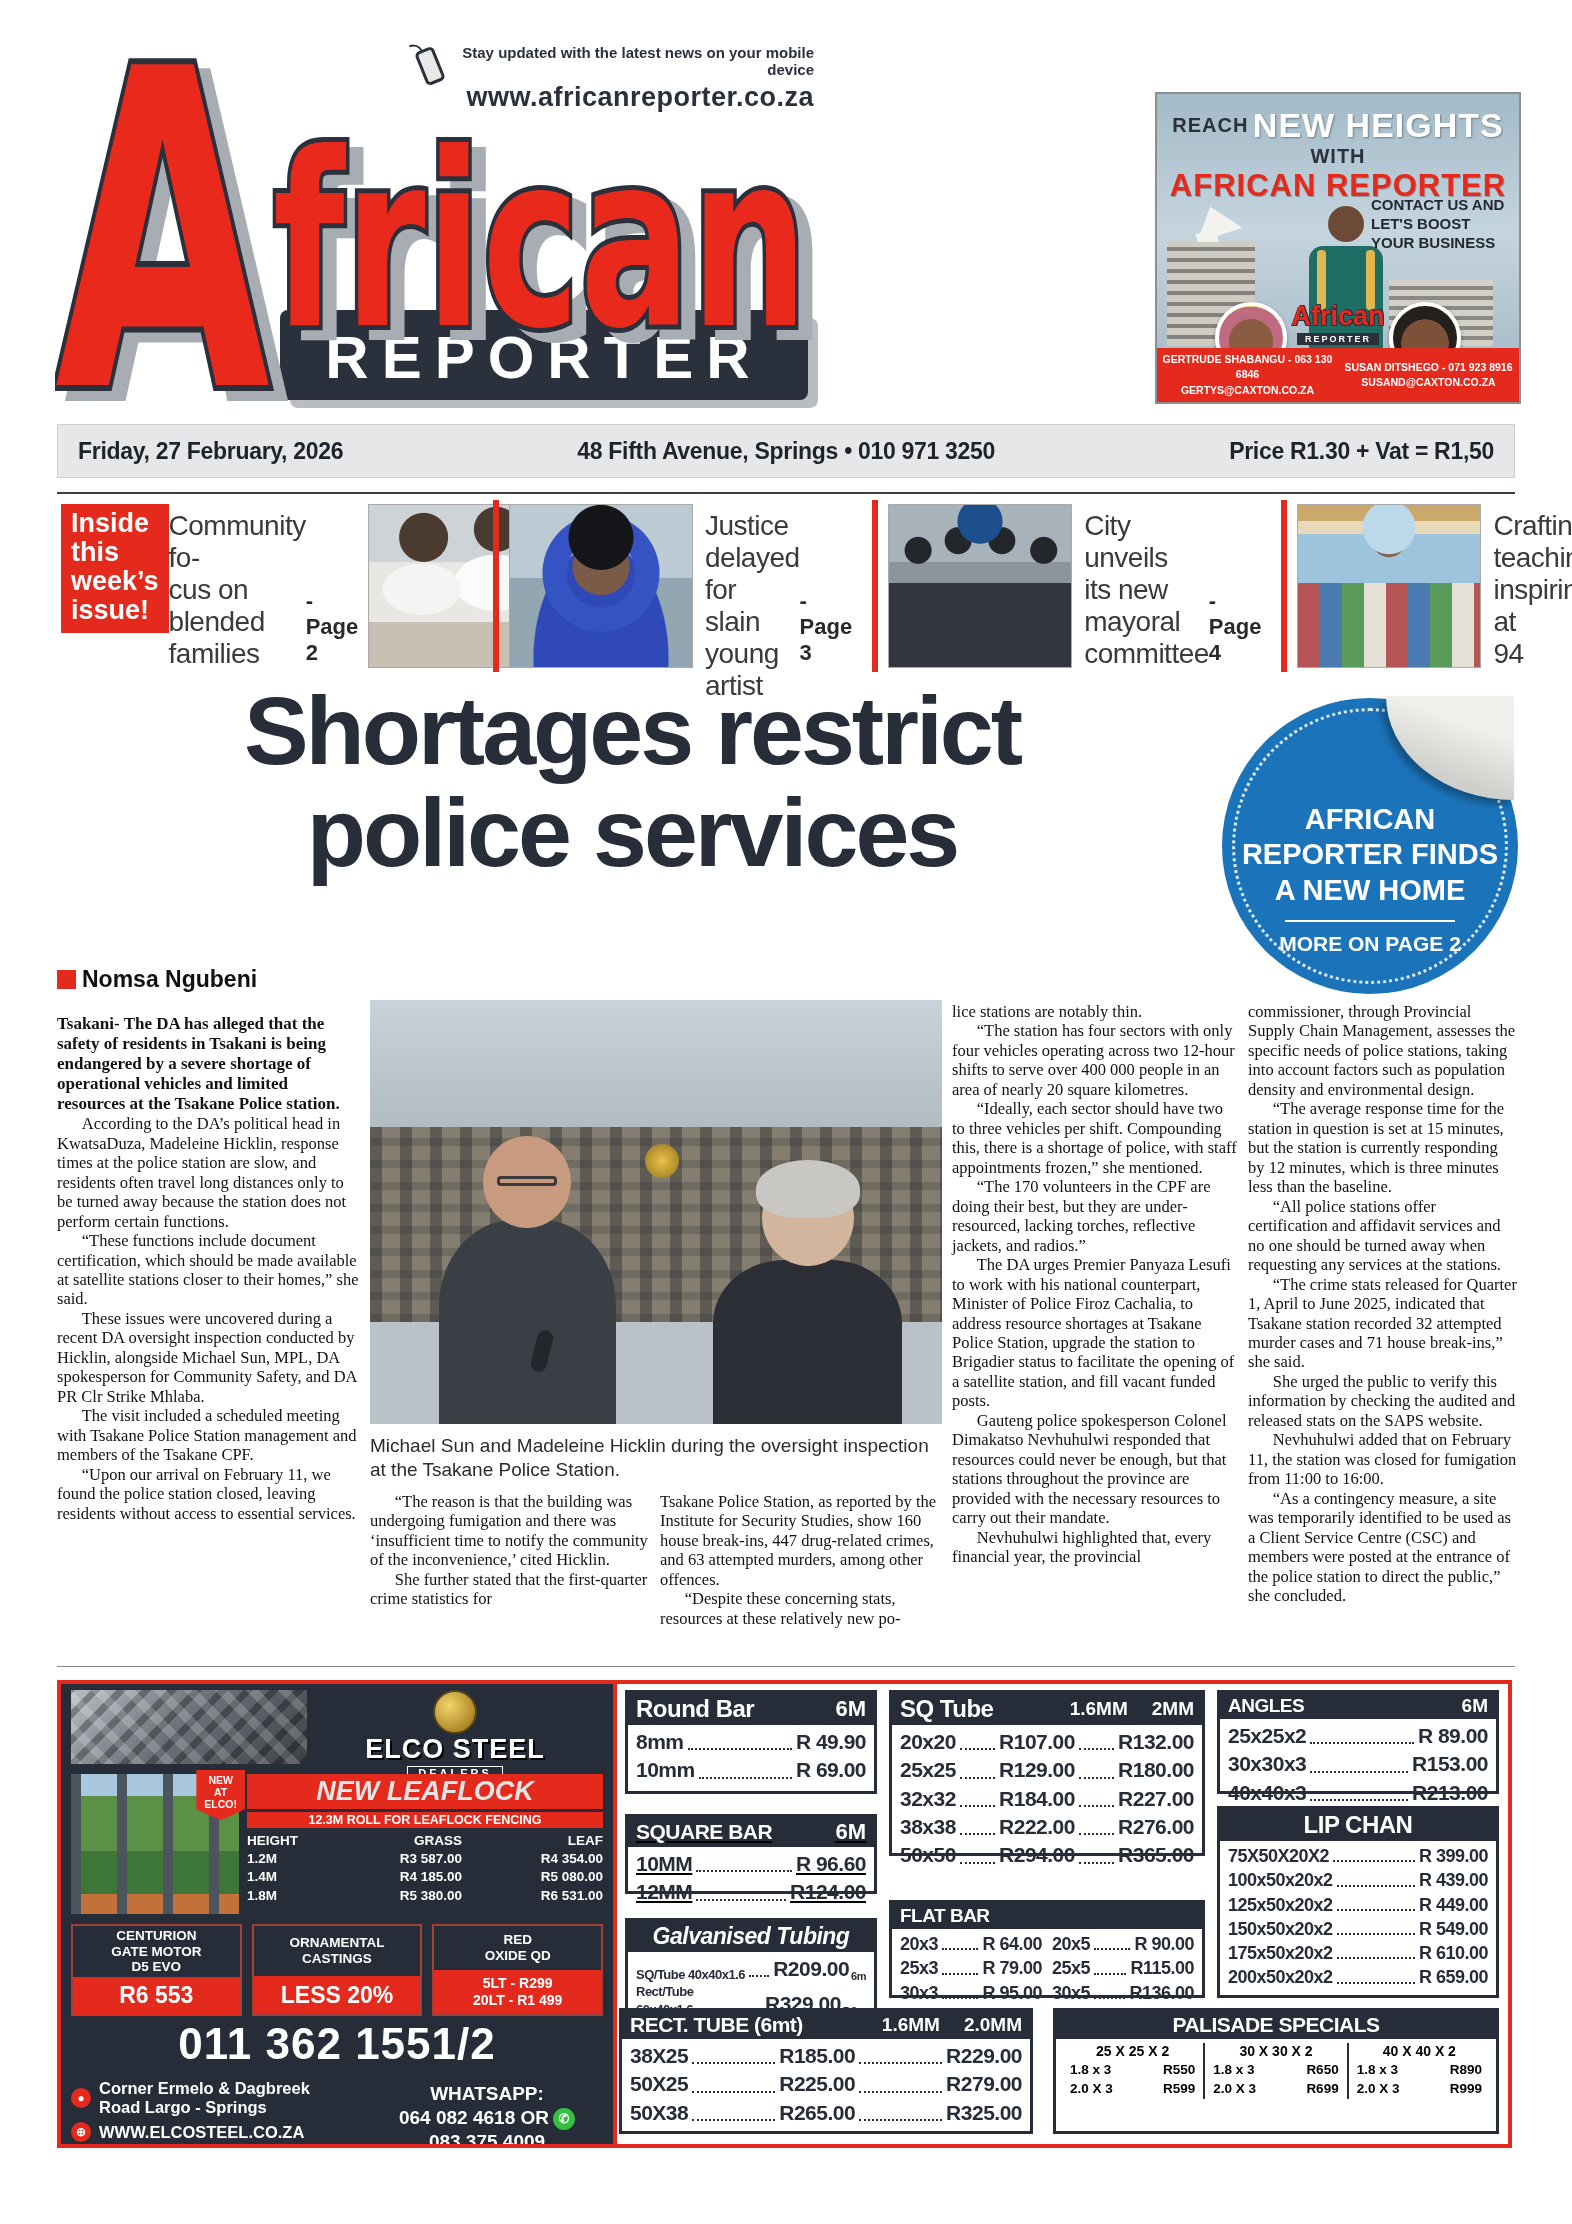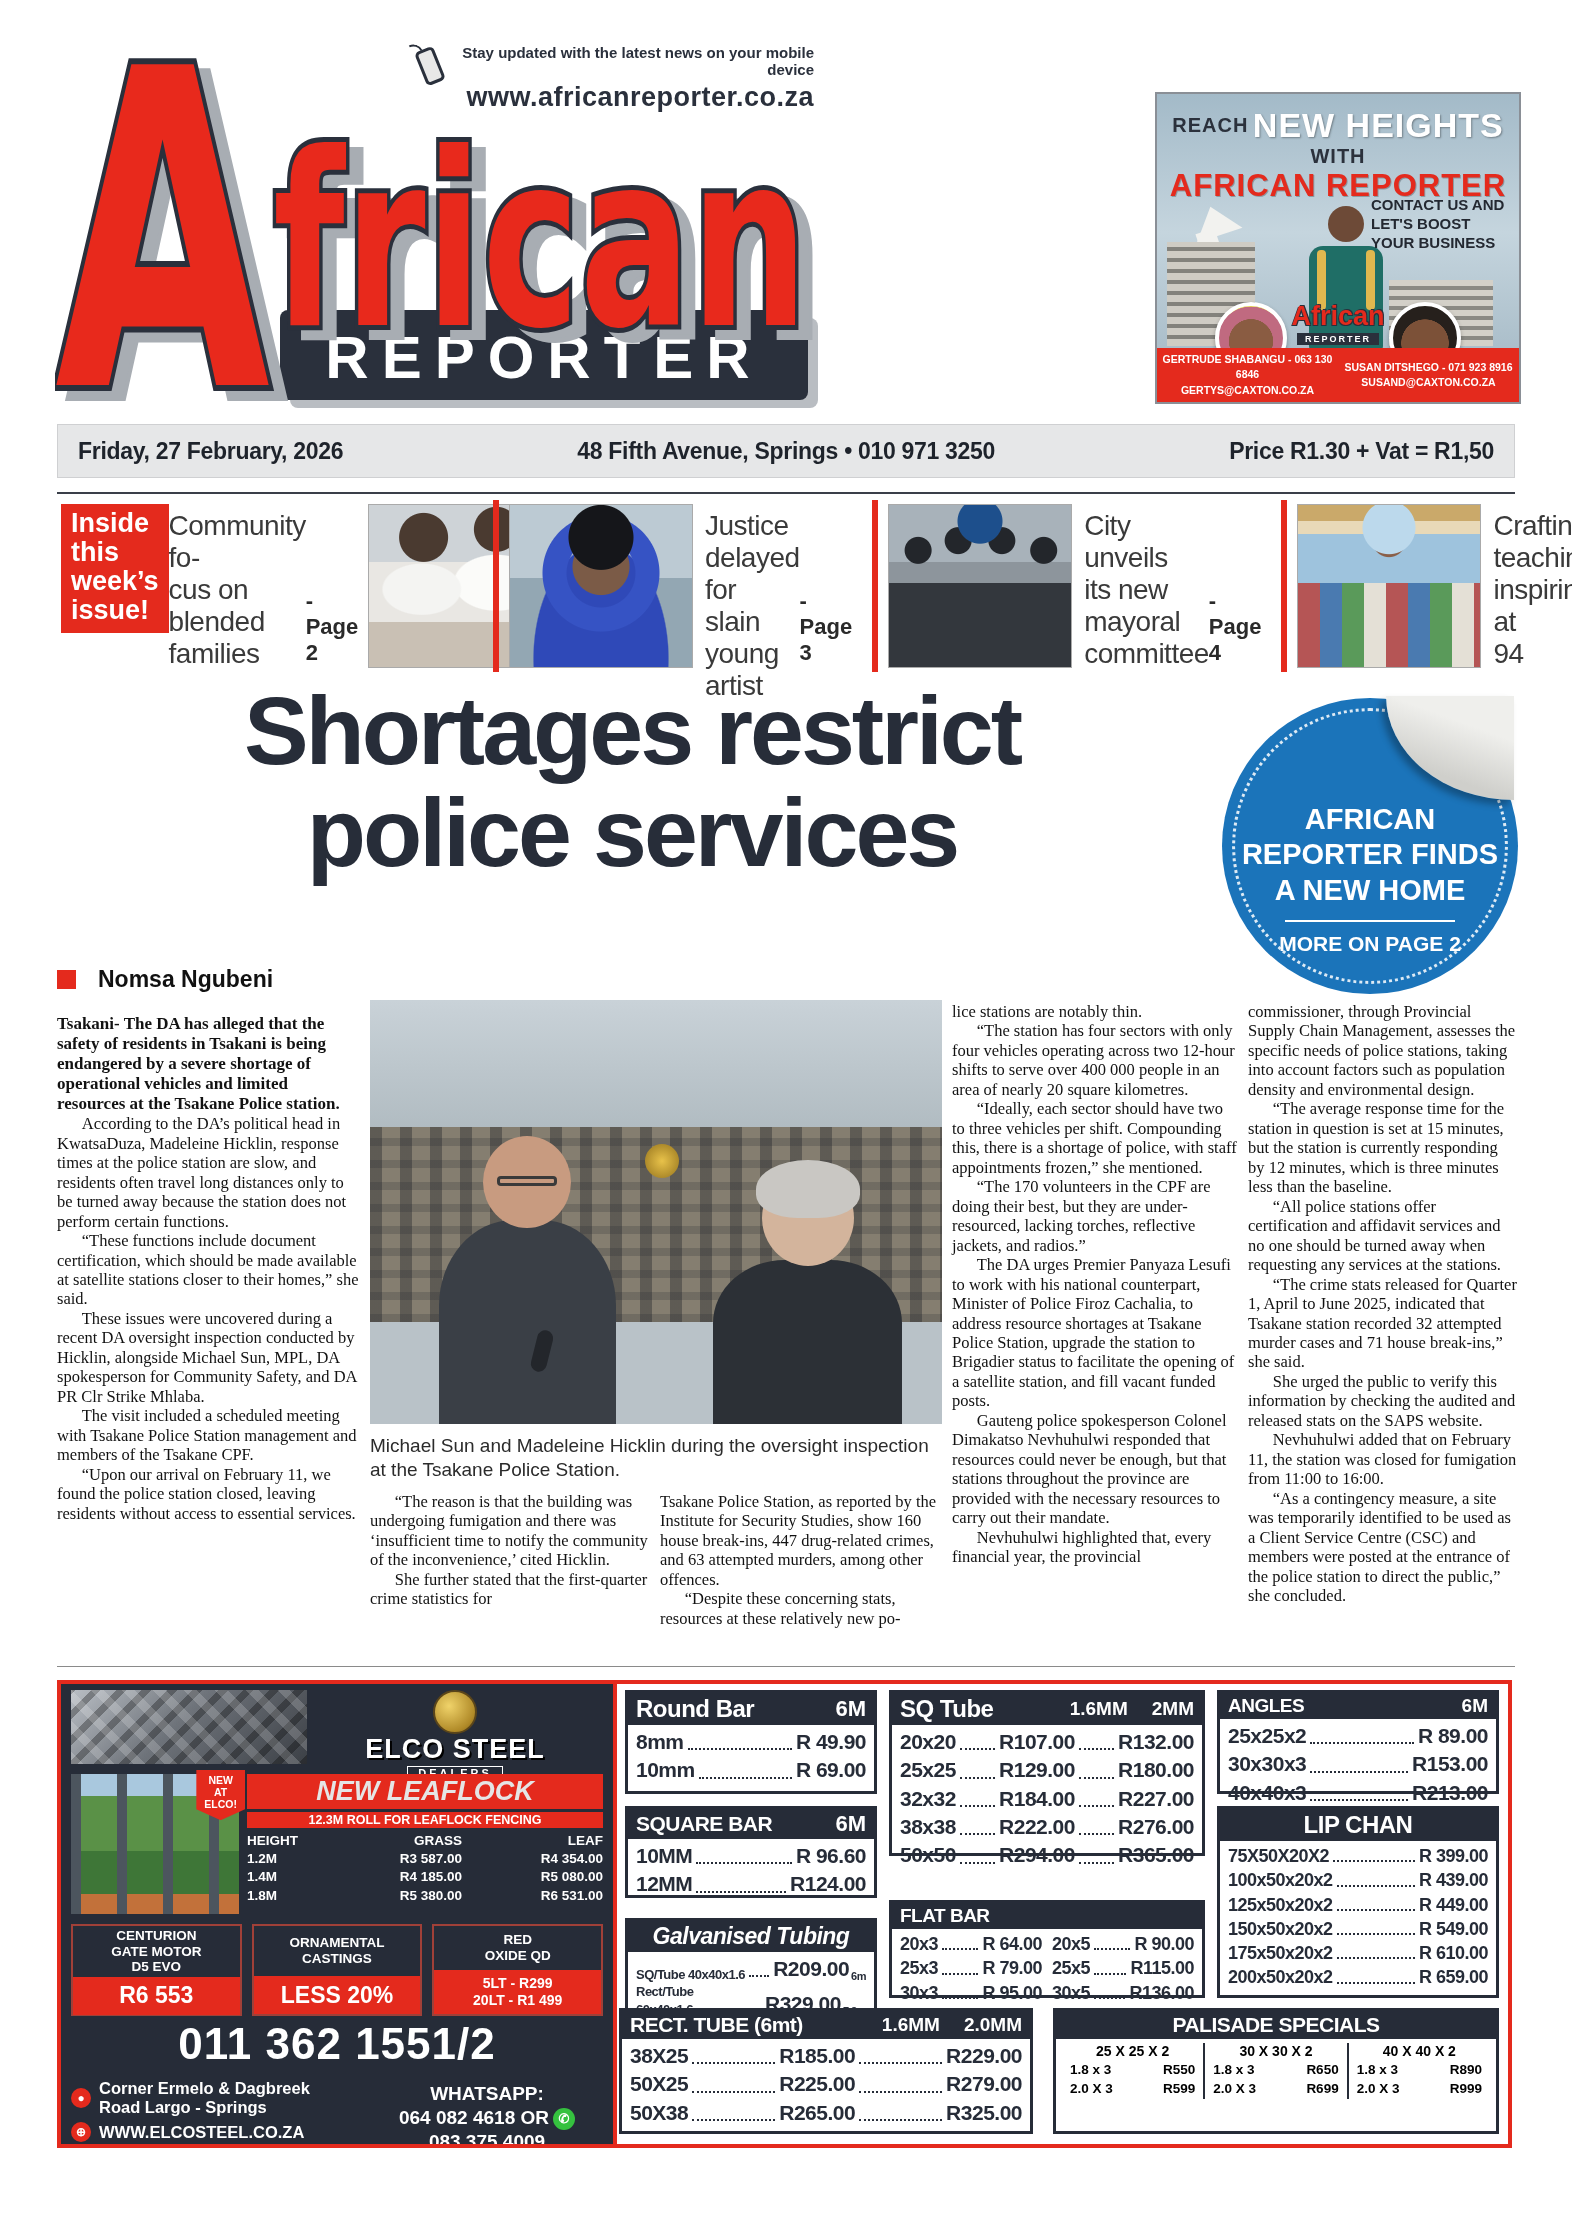--- a/index.html
+++ b/index.html
@@ -96,21 +96,21 @@
               color:#272d39; line-height:1.05; letter-spacing:-3px; z-index:2; }
   .sticker { position:absolute; left:1222px; top:698px; width:296px; height:296px; background:#1b74ba; border-radius:50%; z-index:2; }
   .sticker::before { content:""; position:absolute; inset:10px; border:3px dotted rgba(255,255,255,.85); border-radius:50%; }
   .sticker-peel { position:absolute; top:-2px; right:4px; width:128px; height:104px; background:linear-gradient(200deg,#efefec 30%,#cfcfcb 70%); border-bottom-left-radius:100%; box-shadow:-5px 5px 7px rgba(0,0,0,.3); }
   .sticker-inner { position:absolute; inset:0; display:flex; flex-direction:column; align-items:center; justify-content:flex-end; padding-bottom:38px; text-align:center; }
   .sticker-title { color:#fff; font-weight:bold; font-size:29px; line-height:1.22; }
   .sticker-line { width:170px; height:2px; background:#fff; margin:12px 0 10px; }
   .sticker-more { color:#fff; font-weight:bold; font-size:21px; }
 
   
-  .byline { position:absolute; left:57px; top:966px; display:flex; align-items:center; gap:22px; z-index:2; }
+  .byline { position:absolute; left:57px; top:966px; display:flex; align-items:center; gap:6px; z-index:2; }
   .byline-sq { width:19px; height:19px; background:#e42a1d; }
   .byline-name { font-size:23px; font-weight:bold; color:#111; }
   .art { position:absolute; z-index:2; }
   .art p { font-family:"Liberation Serif",serif; font-size:16.5px; line-height:1.18; color:#121212; text-indent:1.5em; }
   .art p.lede { font-weight:bold; text-indent:0; font-size:17px; }
   .art.flush p:first-child { text-indent:0; }
   .colA { left:57px;  top:1002px; width:302px;margin-top:12px; }
   .colB { left:370px; top:1492px; width:280px; }
   .colC { left:660px; top:1492px; width:282px; }
   .colD { left:952px; top:1002px; width:286px; }
@@ -498,21 +498,21 @@
               <span>R 49.90</span>
             </div>
             <div class="prow">
               <span>10mm</span>
               <span class="dots"></span>
               <span>R 69.00</span>
             </div>
           </div>
       </div>
 
-      <div class="pbox" style="left:8px; top:122px; width:252px; height:92px;">
+      <div class="pbox" style="left:8px; top:130px; width:252px; height:80px;text-decoration:underline;">
         <div class="pbox-h">
             <span class="t" style="font-size:21px">SQUARE BAR</span>
             <span class="u">6M</span>
           </div>
         <div class="pbody">
             <div class="prow">
               <span>10MM</span>
               <span class="dots"></span>
               <span>R 96.60</span>
             </div>

